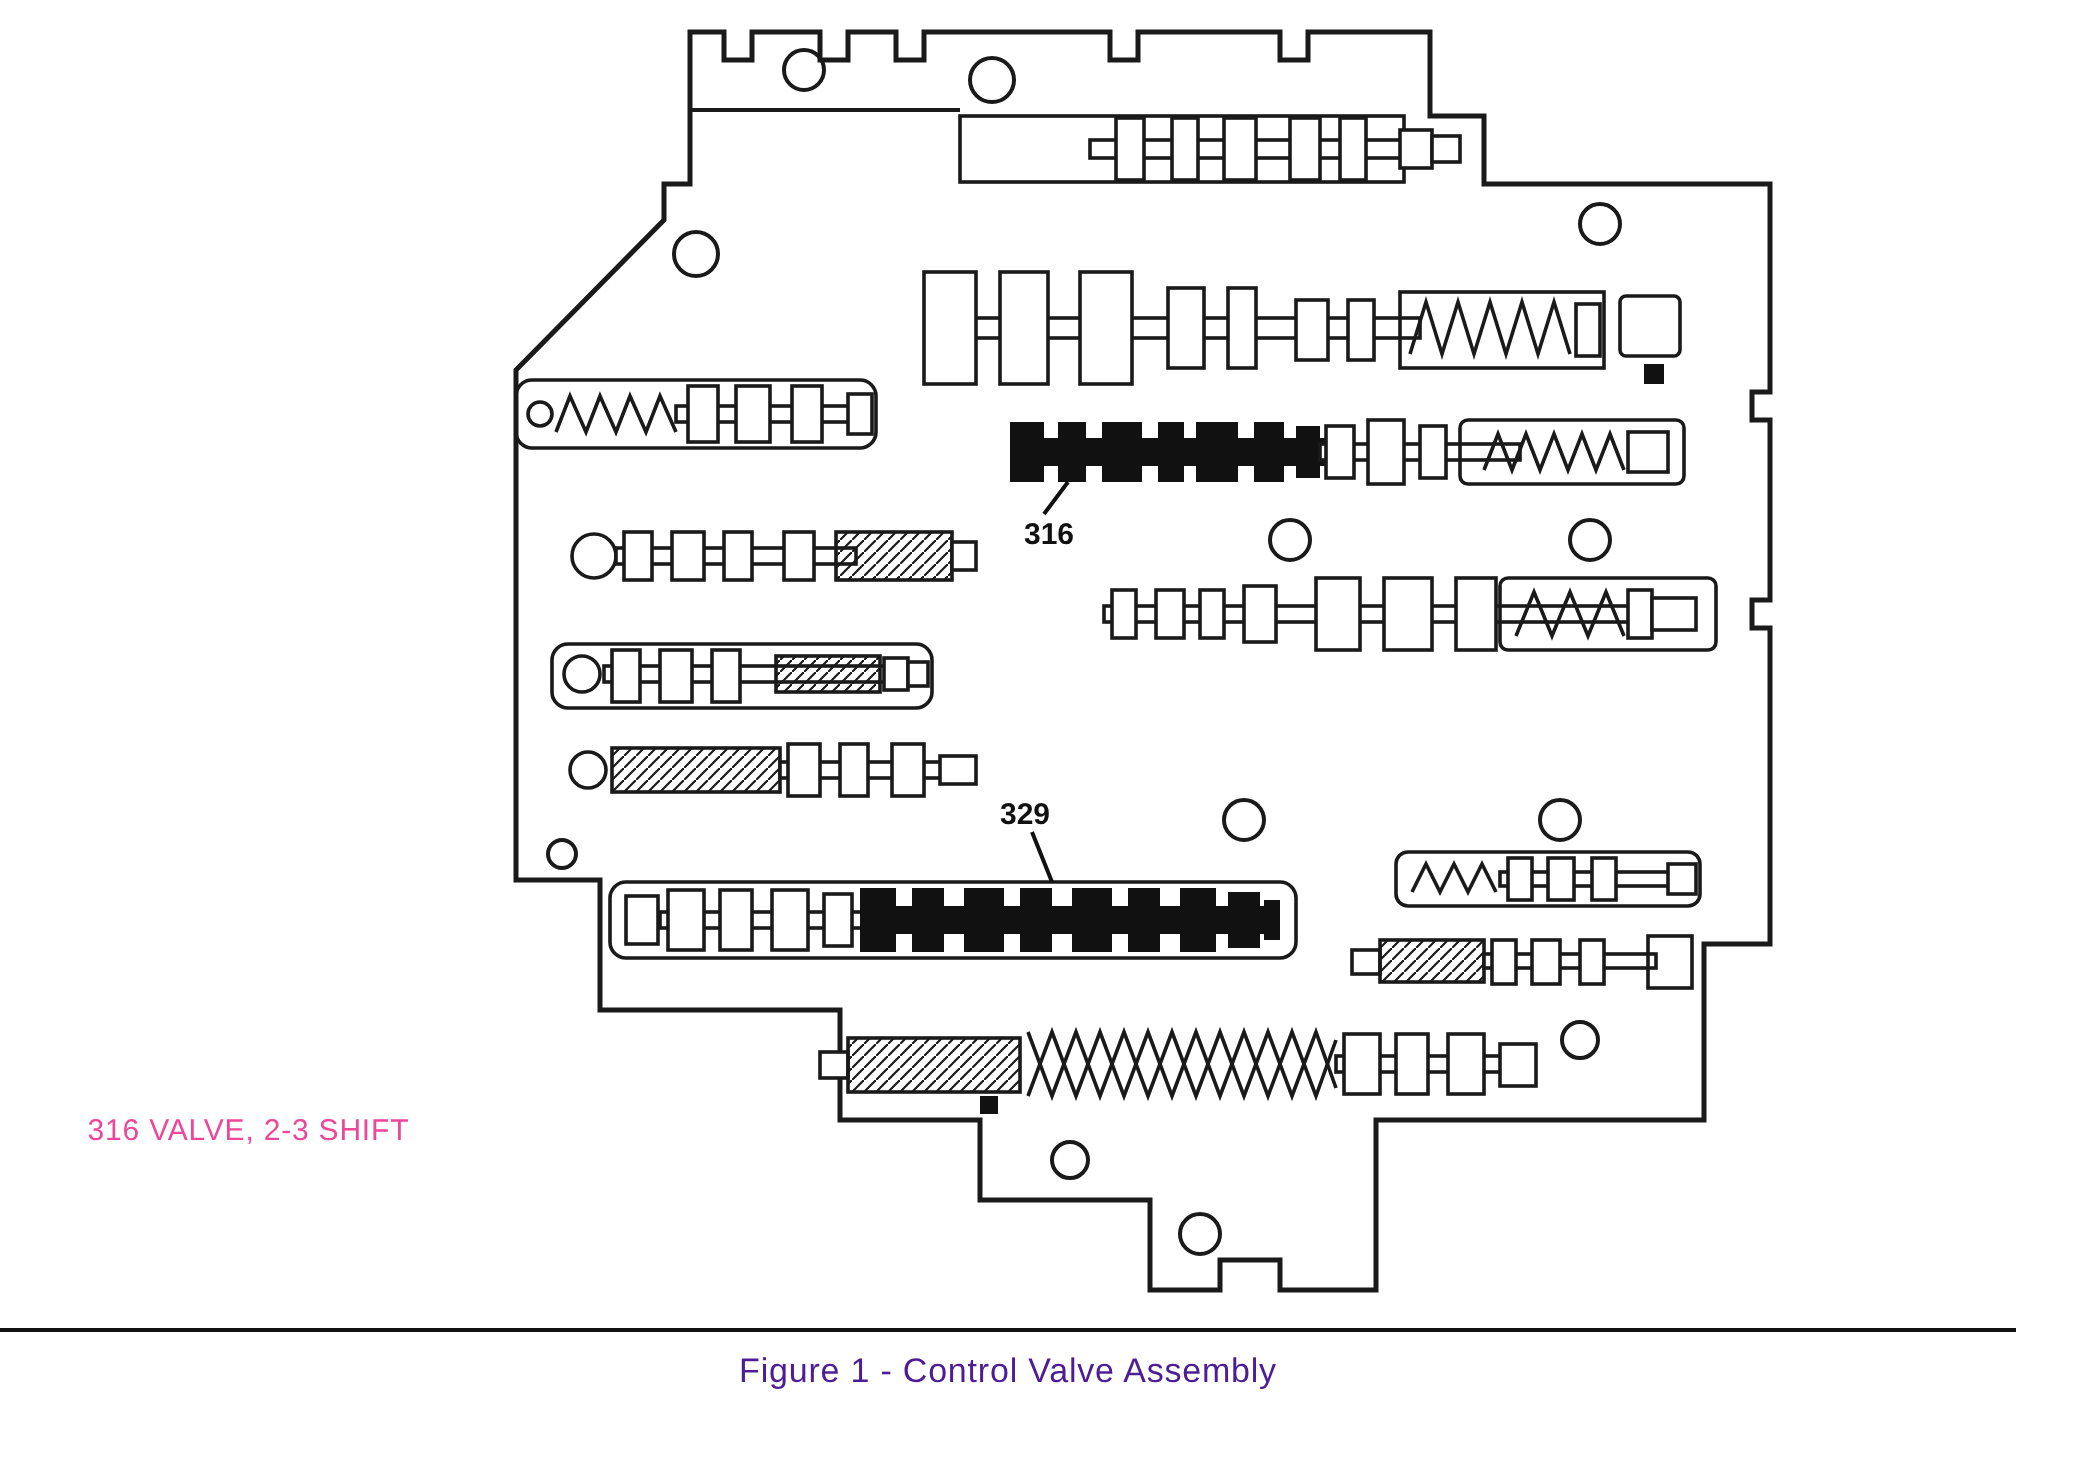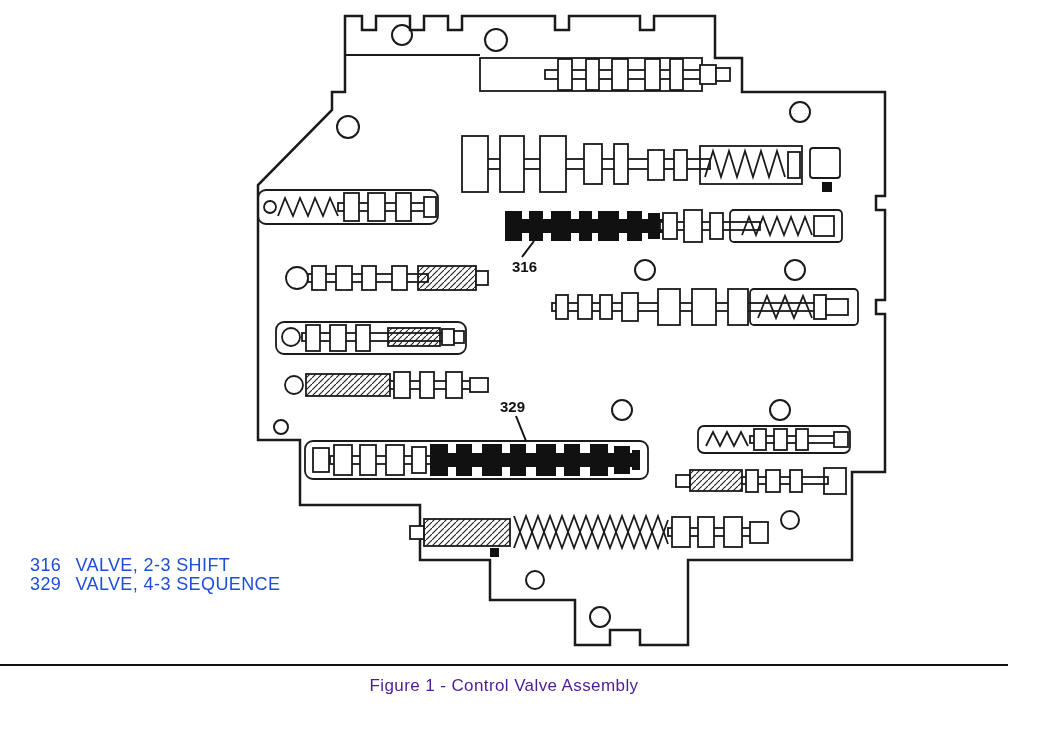--- a/index.html
+++ b/index.html
@@ -17,24 +17,25 @@
   }
   .diagram-svg {
     position: absolute;
     left: 0;
     top: 0;
   }
   .legend {
     position: absolute;
     left: 30px;
     top: 556px;
-    color: #1d4ed8;
-    font-size: 18px;
+    color: #ec4899;
+    font-size: 15px;
     letter-spacing: 0.4px;
     line-height: 19px;
+    text-align: right;
   }
   .legend-row { white-space: nowrap; }
   .legend-ref { display: inline-block; min-width: 40px; }
   .figure-rule {
     position: absolute;
     left: 0;
     top: 664px;
     width: 1008px;
     border-top: 2px solid #111;
   }
@@ -257,22 +258,18 @@
       <rect x="724" y="517" width="18" height="30"></rect>
       <rect x="750" y="522" width="18" height="21"></rect>
     </g>
   </svg>
 
   <div class="legend">
     <div class="legend-row">
       <span class="legend-ref">316</span>
       <span class="legend-label">VALVE, 2-3 SHIFT</span>
     </div>
-    <div class="legend-row">
-      <span class="legend-ref">329</span>
-      <span class="legend-label">VALVE, 4-3 SEQUENCE</span>
-    </div>
   </div>
 
   <div class="figure-rule"></div>
   <div class="figure-caption">Figure 1 - Control Valve Assembly</div>
 
 </div>
 
 </body></html>

